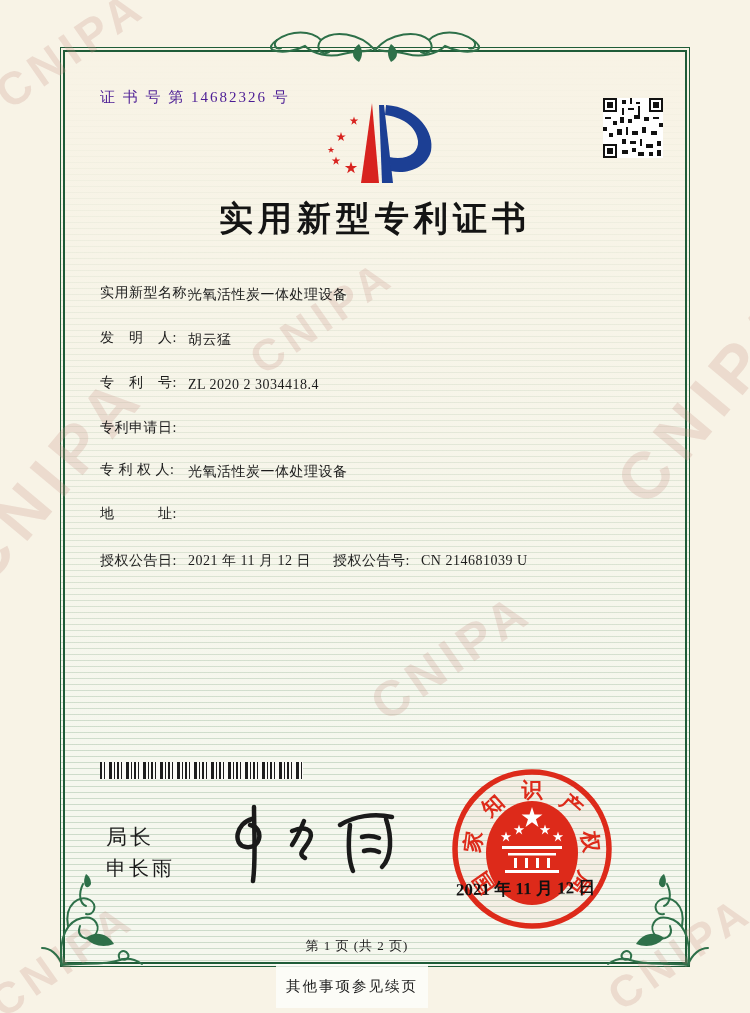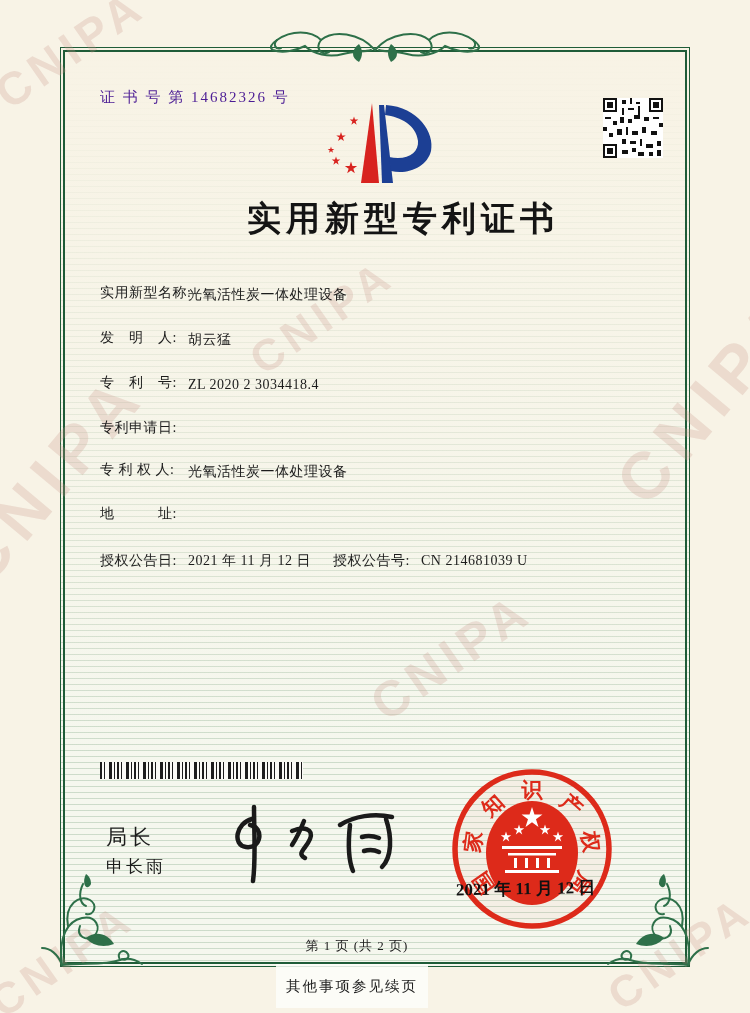--- a/index.html
+++ b/index.html
@@ -26,21 +26,21 @@
     position:absolute;z-index:1;font-family:"Liberation Sans","DejaVu Sans",sans-serif;
     font-weight:bold;color:rgba(201,152,140,0.26);letter-spacing:6px;
     transform:rotate(-35deg);pointer-events:none;
   }
   .wm.big{transform:rotate(-50deg);letter-spacing:10px;}
   
   .content{position:absolute;inset:0;z-index:2;}
   .cert-no{position:absolute;left:100px;top:88px;font-size:15px;letter-spacing:2px;color:#4c1d95;text-align:center;}
   .title{
     position:absolute;left:62px;top:196px;width:626px;text-align:center;
-    font-size:34px;font-weight:bold;letter-spacing:5px;color:#141414;padding-left:28px;
+    font-size:34px;font-weight:bold;letter-spacing:5px;color:#141414;
   }
   .frow{position:absolute;left:100px;width:552px;display:flex;font-size:14px;line-height:20px;letter-spacing:0.5px;}
   .frow .lab{width:88px;flex:none;white-space:nowrap;}
   .frow .val{flex:1;line-height:23px;}
   .grant-group2{position:absolute;left:233px;top:0;display:flex;}
   .grant-group2 .lab{width:88px;flex:none;white-space:nowrap;}
   .paras{
     position:absolute;left:95px;top:588px;width:572px;
     font-size:14.5px;line-height:29px;text-align:justify;letter-spacing:0.8px;color:#222;
   }
@@ -50,21 +50,21 @@
     position:absolute;left:100px;top:762px;width:203px;height:17px;
     background-color:#fafaf6;
     background-image:repeating-linear-gradient(90deg,
       #1c1c1c 0 2px, #fafaf6 2px 4px,
       #1c1c1c 4px 5px, #fafaf6 5px 9px,
       #1c1c1c 9px 12px, #fafaf6 12px 14px,
       #1c1c1c 14px 15px, #fafaf6 15px 17px);
   }
   
   .signer-title{position:absolute;left:106px;top:823px;font-size:21px;letter-spacing:3px;}
-  .signer-name{position:absolute;left:106px;top:855px;font-size:17px;letter-spacing:3px;}
+  .signer-name{position:absolute;left:106px;top:855px;font-size:20px;letter-spacing:3px;}
   .signature{position:absolute;left:222px;top:801px;}
   
   .seal{position:absolute;left:447px;top:764px;z-index:3;}
   .seal-date{
     position:absolute;left:456px;top:877px;width:160px;z-index:4;
     font-size:17px;font-weight:bold;color:#111;letter-spacing:0px;transform:rotate(-1deg);
   }
   
   .page-num{position:absolute;left:62px;top:937px;width:590px;text-align:center;font-size:13px;letter-spacing:1px;}
   .cont-note{

